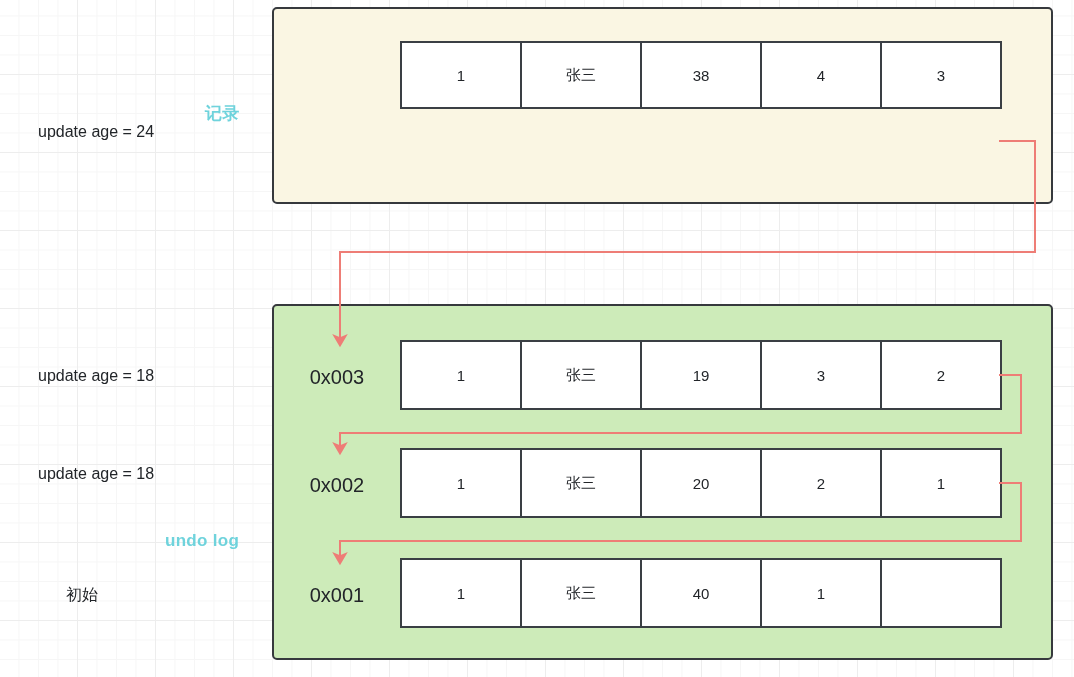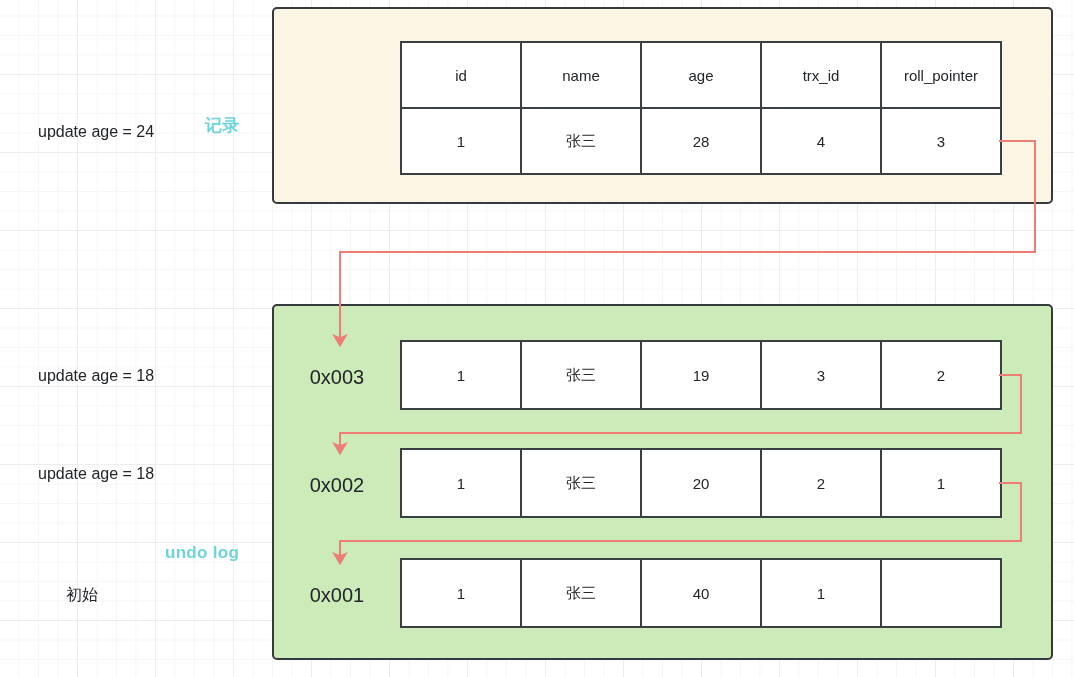--- a/index.html
+++ b/index.html
@@ -116,21 +116,20 @@
   #step-label-3 { left: 66px; top: 585px; }
 
   
   .section-caption {
     position: absolute;
     font-size: 17px;
     font-weight: bold;
     color: #6fd3dc;
     white-space: nowrap;
     letter-spacing: 0.3px;
-    margin-top: 12px;
   }
   #caption-record { left: 205px; top: 102px; }
   #caption-undolog { left: 165px; top: 531px; }
 
   
   #arrow-layer {
     position: absolute;
     left: 0;
     top: 0;
     width: 1074px;
@@ -142,31 +141,24 @@
 <body>
 
 <div id="canvas">
 
   <div id="record-region" class="region-box"></div>
 
   <div id="caption-record" class="section-caption">记录</div>
 
   <table id="record-table">
     <tbody>
-        <tr>
-      <td>id</td>
-      <td>name</td>
-      <td>age</td>
-      <td>trx_id</td>
-      <td>roll_pointer</td>
-    </tr>
     <tr>
       <td>1</td>
       <td>张三</td>
-      <td>28</td>
+      <td>38</td>
       <td>4</td>
       <td>3</td>
     </tr>
   </tbody>
     </table>
 
   <div id="undolog-region" class="region-box"></div>
 
   <div id="caption-undolog" class="section-caption">undo log</div>
 

